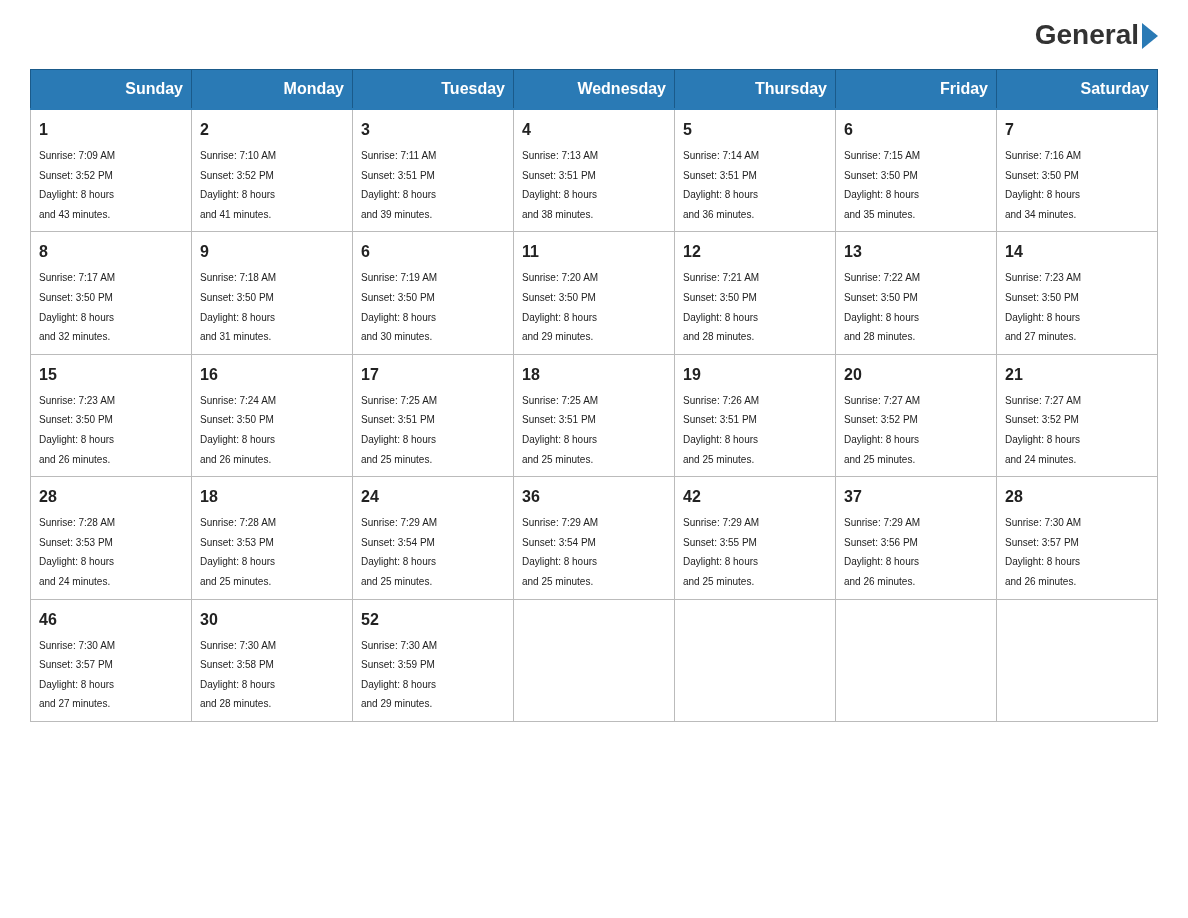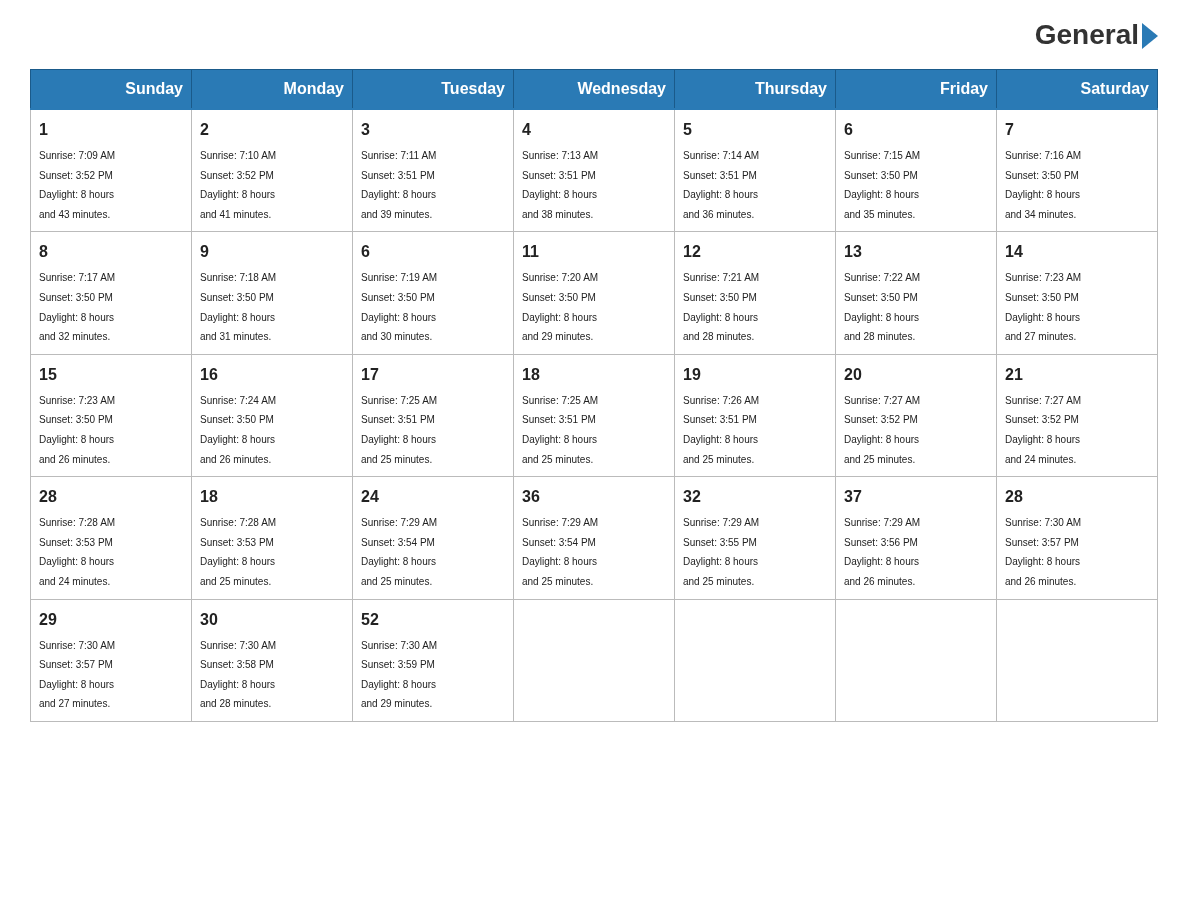--- a/index.html
+++ b/index.html
@@ -225,35 +225,35 @@
       </td>
         <td>
         <span class="day-num">24</span>
         <span class="day-info">Sunrise: 7:29 AM<br>Sunset: 3:54 PM<br>Daylight: 8 hours<br>and 25 minutes.</span>
       </td>
         <td>
         <span class="day-num">36</span>
         <span class="day-info">Sunrise: 7:29 AM<br>Sunset: 3:54 PM<br>Daylight: 8 hours<br>and 25 minutes.</span>
       </td>
         <td>
-        <span class="day-num">32</span>
+        <span class="day-num">42</span>
         <span class="day-info">Sunrise: 7:29 AM<br>Sunset: 3:55 PM<br>Daylight: 8 hours<br>and 25 minutes.</span>
       </td>
         <td>
         <span class="day-num">37</span>
         <span class="day-info">Sunrise: 7:29 AM<br>Sunset: 3:56 PM<br>Daylight: 8 hours<br>and 26 minutes.</span>
       </td>
         <td>
         <span class="day-num">28</span>
         <span class="day-info">Sunrise: 7:30 AM<br>Sunset: 3:57 PM<br>Daylight: 8 hours<br>and 26 minutes.</span>
       </td>
       </tr>
       <tr>
         <td>
-        <span class="day-num">29</span>
+        <span class="day-num">46</span>
         <span class="day-info">Sunrise: 7:30 AM<br>Sunset: 3:57 PM<br>Daylight: 8 hours<br>and 27 minutes.</span>
       </td>
         <td>
         <span class="day-num">30</span>
         <span class="day-info">Sunrise: 7:30 AM<br>Sunset: 3:58 PM<br>Daylight: 8 hours<br>and 28 minutes.</span>
       </td>
         <td>
         <span class="day-num">52</span>
         <span class="day-info">Sunrise: 7:30 AM<br>Sunset: 3:59 PM<br>Daylight: 8 hours<br>and 29 minutes.</span>
       </td>

